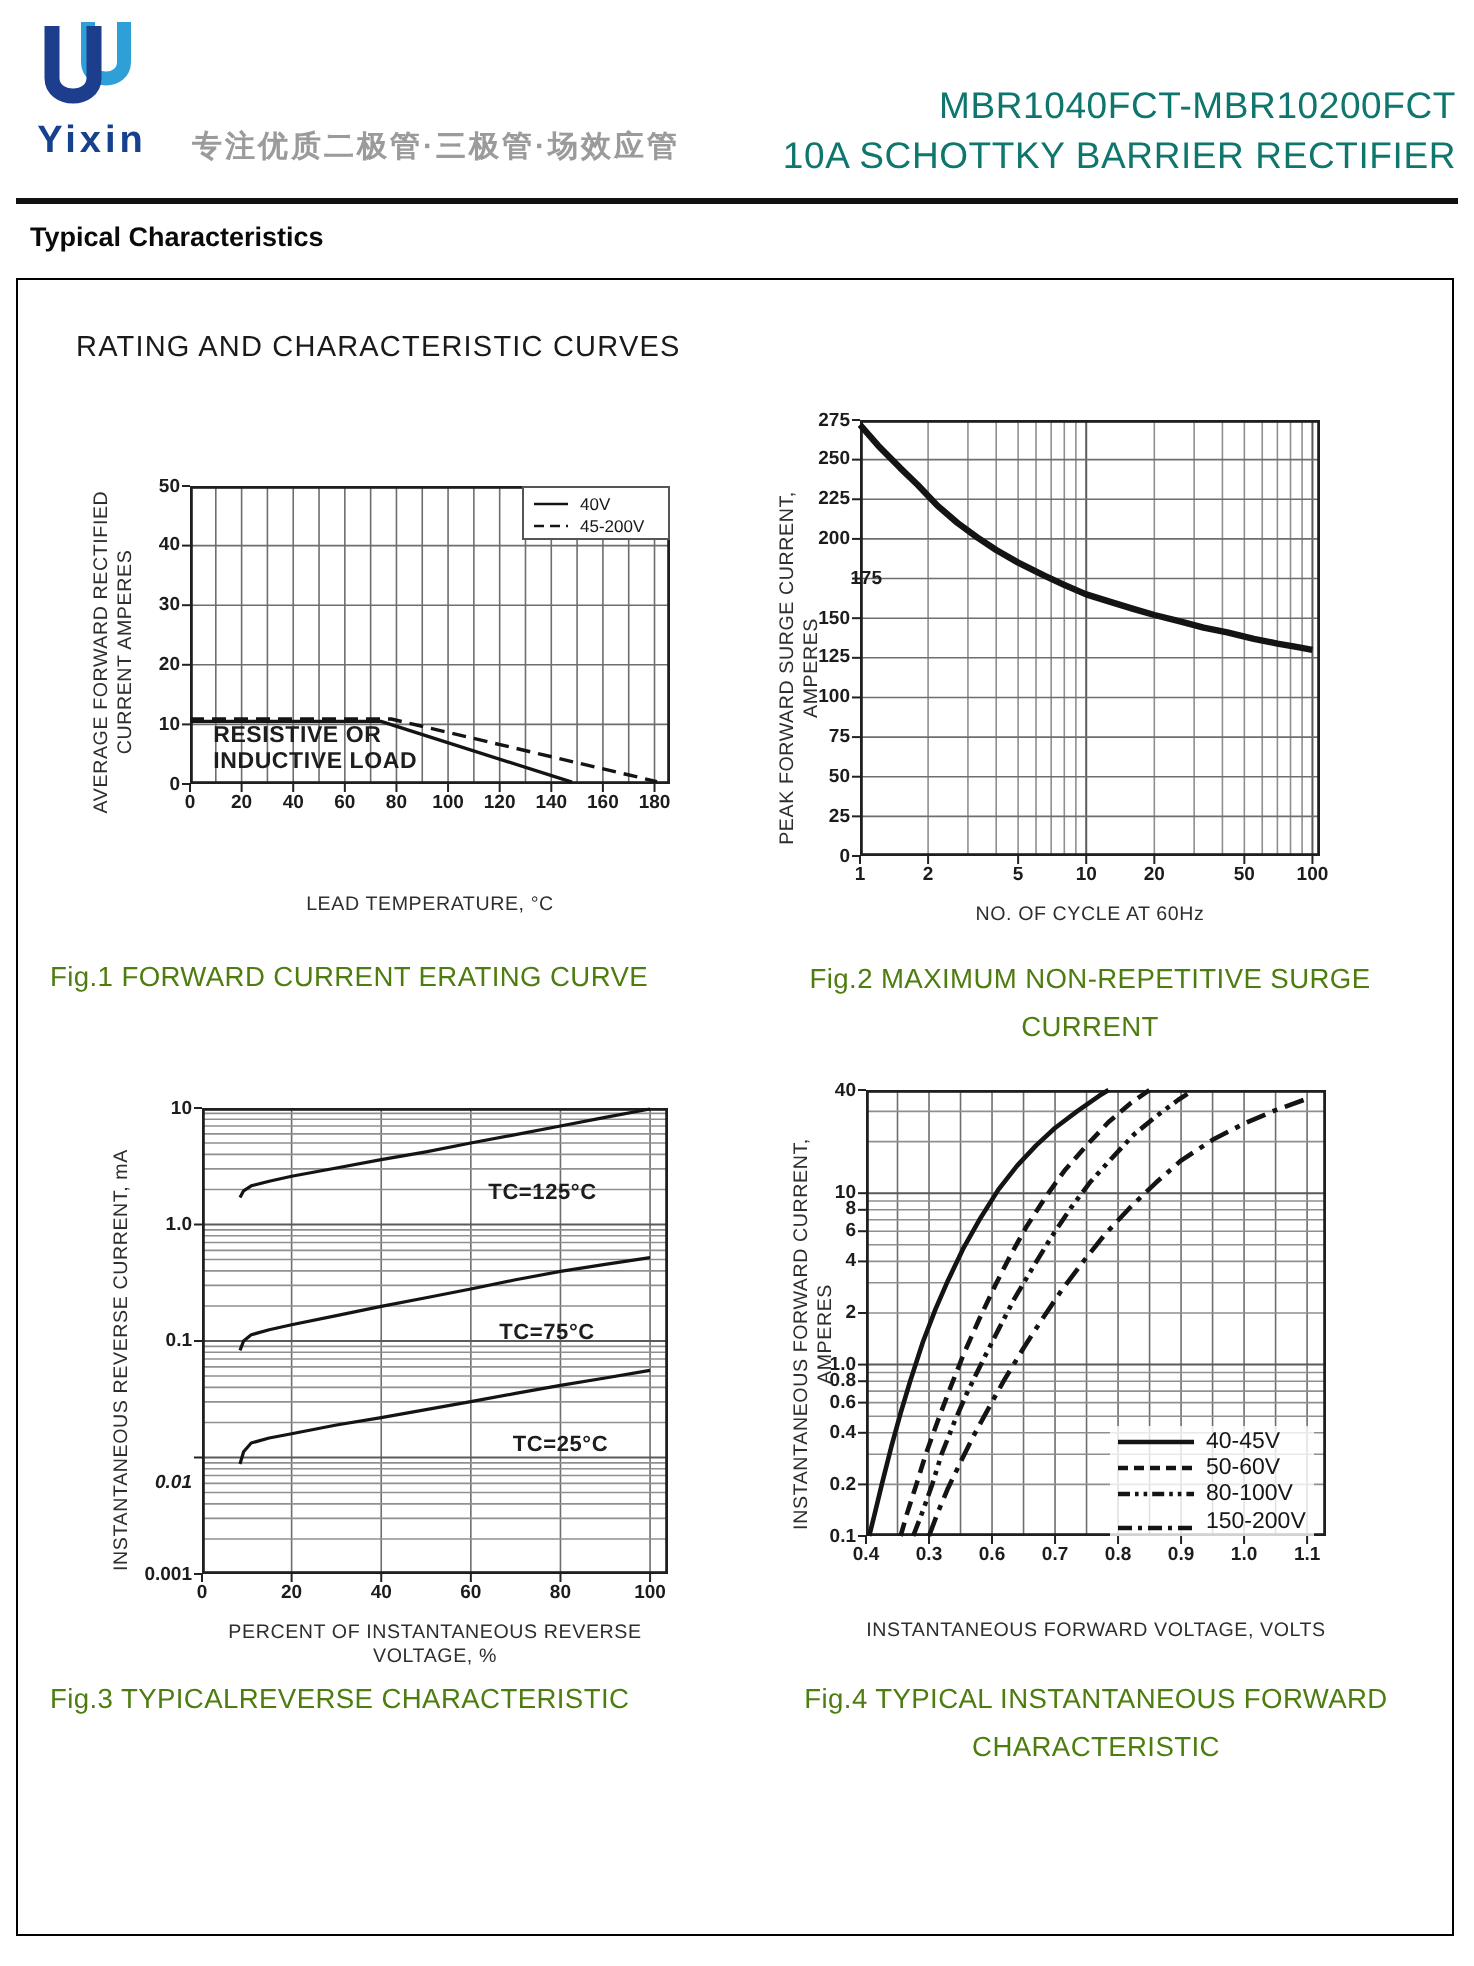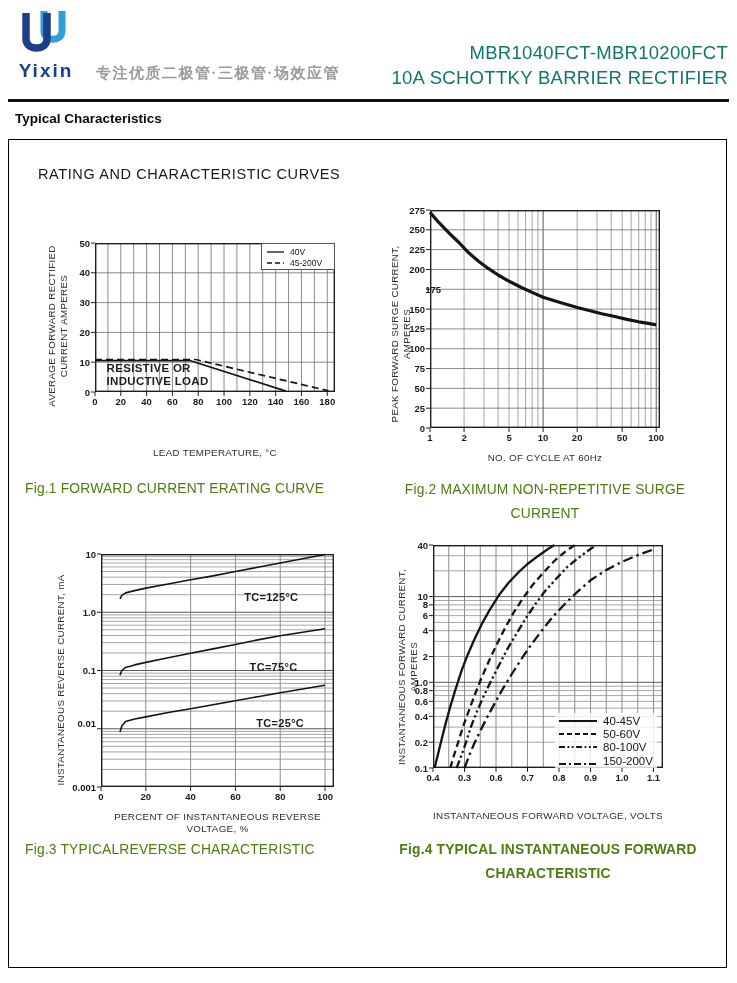--- a/index.html
+++ b/index.html
@@ -291,21 +291,21 @@
       </svg>
       <div class="tick x" style="left: 41px; top: 246px;">0</div>
       <div class="tick x" style="left: 85.8077px; top: 246px;">20</div>
       <div class="tick x" style="left: 130.615px; top: 246px;">40</div>
       <div class="tick x" style="left: 175.423px; top: 246px;">60</div>
       <div class="tick x" style="left: 220.231px; top: 246px;">80</div>
       <div class="tick x" style="left: 265.038px; top: 246px;">100</div>
       <div class="tick y" style="left: 16px; top: 3.5px;">10</div>
       <div class="tick y" style="left: 16px; top: 61.75px;">1.0</div>
       <div class="tick y" style="left: 16px; top: 120px;">0.1</div>
-      <div class="tick y" style="left: 16px; top: 173px;">0.01</div>
+      <div class="tick y" style="left: 16px; top: 191px; font-style: italic;">0.01</div>
       <div class="tick y" style="left: 16px; top: 236.5px;">0.001</div>
       <div class="axis-title" style="left: 61px; top: 266px; width: 233px;">PERCENT OF INSTANTANEOUS REVERSE VOLTAGE, %</div>
       <div class="axis-title ylab" style="left: 21px; top: 135px;">INSTANTANEOUS REVERSE CURRENT, mA</div>
       <div class="annot" style="left: 231.269px; top: 51.6872px; font-size: 11px; font-weight: 600; letter-spacing: 0.3px; line-height: 13px; transform: translate(-50%, -50%);">TC=125°C</div>
       <div class="annot" style="left: 233.51px; top: 121.964px; font-size: 11px; font-weight: 600; letter-spacing: 0.3px; line-height: 13px; transform: translate(-50%, -50%);">TC=75°C</div>
       <div class="annot" style="left: 240.231px; top: 178.105px; font-size: 11px; font-weight: 600; letter-spacing: 0.3px; line-height: 13px; transform: translate(-50%, -50%);">TC=25°C</div>
     </div>
   <div class="chart" style="left: 390px; top: 535px; width: 322px; height: 288px;">
       <svg width="230" height="223" style="position:absolute;left:43px;top:10px;overflow:visible;">
         <g>
@@ -425,18 +425,18 @@
         </div>
       </div>
     </div>
 
   <div class="cap" style="left:25px;top:477px;">Fig.1 FORWARD CURRENT ERATING CURVE</div>
   <div class="cap center" style="left:380px;top:478px;width:330px;">
     <div>Fig.2 MAXIMUM NON-REPETITIVE SURGE</div>
     <div>CURRENT</div>
   </div>
   <div class="cap" style="left:25px;top:838px;">Fig.3 TYPICALREVERSE CHARACTERISTIC</div>
-  <div class="cap center" style="left:385px;top:838px;width:326px;font-weight:bold;">
+  <div class="cap center" style="left:385px;top:838px;width:326px;">
     <div>Fig.4 TYPICAL INSTANTANEOUS FORWARD</div>
     <div>CHARACTERISTIC</div>
   </div>
 
 </div>
 
 </body></html>

